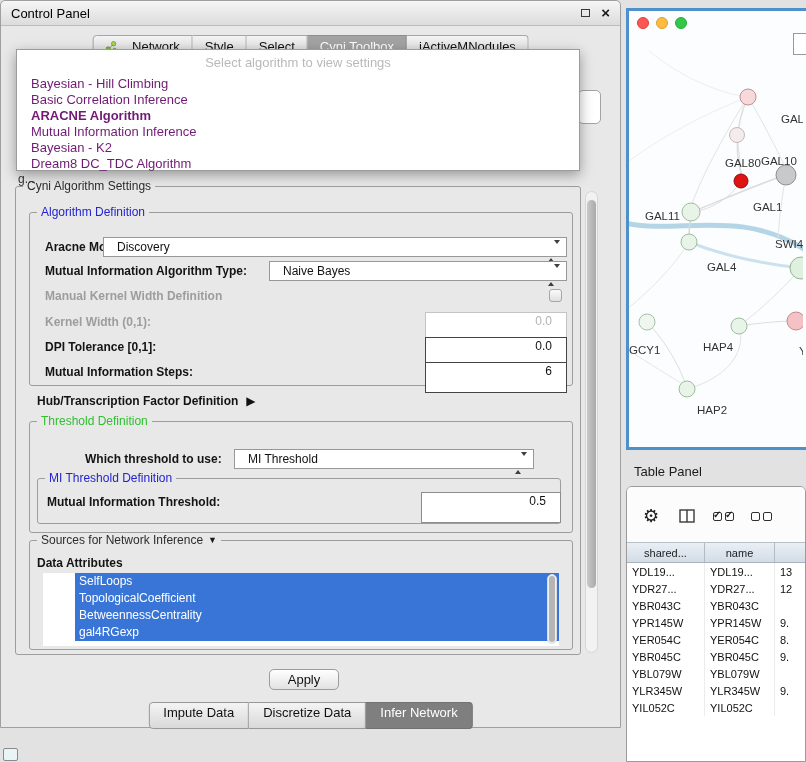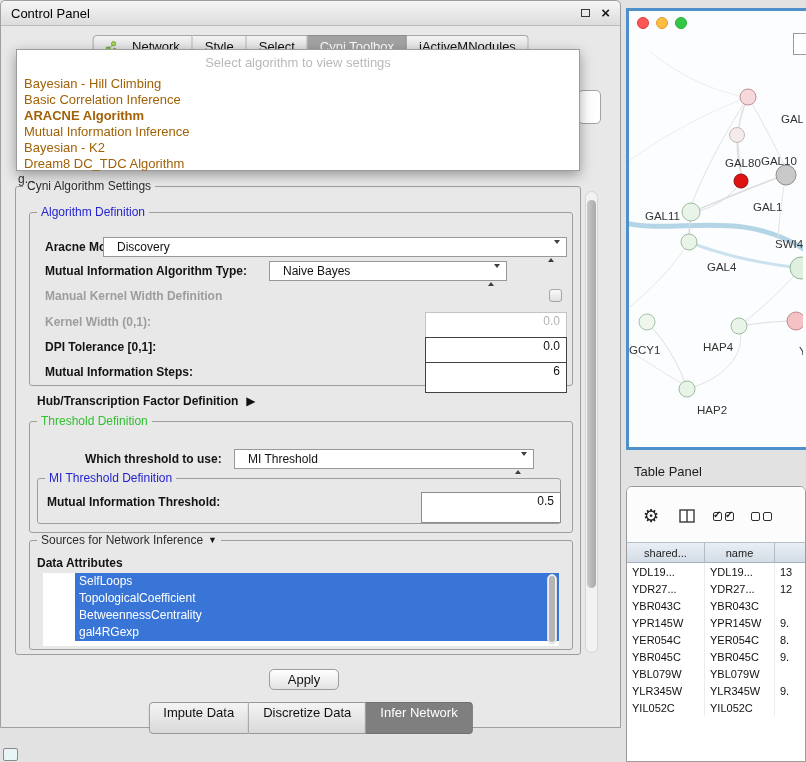--- a/index.html
+++ b/index.html
@@ -39,21 +39,21 @@
   .tab.active { background:#a3a3a3; color:#fff; border-color:#8d8d8d; }
   .tab-icon { display:inline-flex; }
 
   
   #algo-popup {
     position:absolute; left:15px; top:48px; width:564px; height:122px;
     background:#fff; border:1px solid #9c9c9c; box-shadow:0 4px 12px rgba(0,0,0,.35);
     z-index:30; font-size:13px;
   }
   #algo-popup .ph { height:26px; line-height:26px; text-align:center; color:#b9b9b9; }
-  .pop-item { height:16px; line-height:16px; padding-left:7px; color:#a16207; white-space:nowrap; }
+  .pop-item { height:16px; line-height:16px; padding-left:14px; color:#701a75; white-space:nowrap; }
   .pop-item.bold { font-weight:bold; }
 
   
   .frag-box { position:absolute; left:577px; top:89px; width:23px; height:34px;
     background:#fff; border:1px solid #a3a3a3; border-radius:5px; z-index:5; }
   .frag-text { position:absolute; left:17px; top:171px; font-size:12px; color:#333; z-index:4; }
 
   
   .group { position:absolute; border:1px solid #9d9d9d; border-radius:3px; z-index:1; }
   .legend {
@@ -71,21 +71,21 @@
     position:absolute; height:20px; background:#fff; border:1px solid #989898; border-radius:0;
     font-size:12px; line-height:18px; padding-left:13px; color:#111; z-index:2;
   }
   .combo .arrows { position:absolute; right:6px; top:4px; }
   .arr-up { width:0; height:0; border-left:3.5px solid transparent; border-right:3.5px solid transparent;
     border-bottom:4.5px solid #3e3e3e; margin-bottom:2.5px; }
   .arr-down { width:0; height:0; border-left:3.5px solid transparent; border-right:3.5px solid transparent;
     border-top:4.5px solid #3e3e3e; }
   .numfield {
     position:absolute; height:31px; background:#fff; border:1px solid #434343;
-    font-size:12px; line-height:17px; text-align:right; padding-right:6px; color:#111; z-index:2;
+    font-size:12px; line-height:17px; text-align:right; padding-right:14px; color:#111; z-index:2;
   }
   .numfield.disabled { border-color:#c4c4c4; color:#b3b3b3; }
   .checkbox { position:absolute; width:13px; height:13px; z-index:2;
     background:linear-gradient(#fafafa,#e0e0e0); border:1px solid #a6a6a6; border-radius:3px; }
   .section-row { position:absolute; display:flex; align-items:center; gap:8px; z-index:2; }
   .section-row .flabel-inline { font-size:12px; font-weight:bold; color:#141414; }
   .expand-icon { font-size:12px; color:#111; }
 
   
   .attr-list { position:absolute; left:42px; top:572px; width:516px; height:73px;
@@ -100,21 +100,21 @@
   
   #settings-scrollbar { position:absolute; left:584px; top:190px; width:13px; height:462px;
     background:#f2f2f2; border:1px solid #d6d6d6; border-radius:7px; z-index:2; }
   #settings-scrollbar .thumb { position:absolute; left:1px; right:1px; top:8px; height:388px;
     background:linear-gradient(90deg,#c9c9c9,#a9a9a9); border-radius:6px; }
 
   
   #apply-btn { position:absolute; left:268px; top:668px; width:70px; height:21px;
     background:linear-gradient(#ffffff,#e2e2e2); border:1px solid #9c9c9c; border-radius:5px;
     font-size:13px; text-align:center; line-height:19px; z-index:2; }
-  .bottom-tab-bar { position:absolute; top:701px; left:50%; transform:translateX(-50%); display:flex; height:32px; }
+  .bottom-tab-bar { position:absolute; top:701px; left:50%; transform:translateX(-50%); display:flex; height:27px; }
   .bottom-tab { padding:0 14px; font-size:13px; line-height:20px; white-space:nowrap;
     background:linear-gradient(#f4f4f4,#d9d9d9); border:1px solid #989898; border-left:none; color:#111; }
   .bottom-tab:first-child { border-left:1px solid #989898; border-radius:4px 0 0 4px; }
   .bottom-tab:last-child { border-radius:0 4px 4px 0; }
   .bottom-tab.active { background:#7f7f7f; color:#fff; border-color:#717171; }
 
   
   #net-window { position:absolute; left:626px; top:8px; width:180px; height:442px;
     background:#fbfdfe; border:3px solid #4d90cc; border-right:none; overflow:hidden;padding-left:13px; }
   .traffic { position:absolute; left:8px; top:6px; display:flex; gap:7px; z-index:3; }
@@ -236,21 +236,21 @@
     </span>
   </div>
 
   <span class="flabel" style="left:44px;top:239px">Aracne Mode:</span>
   <div class="combo" style="left:102px;top:236px;width:464px">
     <span>Discovery</span>
     <span class="arrows"><span class="arr-up"></span><span class="arr-down"></span></span>
   </div>
 
   <span class="flabel" style="left:44px;top:263px">Mutual Information Algorithm Type:</span>
-  <div class="combo" style="left:268px;top:260px;width:238px">
+  <div class="combo" style="left:268px;top:260px;width:298px">
     <span>Naive Bayes</span>
     <span class="arrows"><span class="arr-up"></span><span class="arr-down"></span></span>
   </div>
 
   <span class="flabel disabled" style="left:44px;top:288px">Manual Kernel Width Definition</span>
   <div class="checkbox" style="left:548px;top:288px"></div>
 
   <span class="flabel disabled" style="left:44px;top:314px">Kernel Width (0,1):</span>
   <div class="numfield disabled" style="left:424px;top:311px;width:142px">0.0</div>
 

